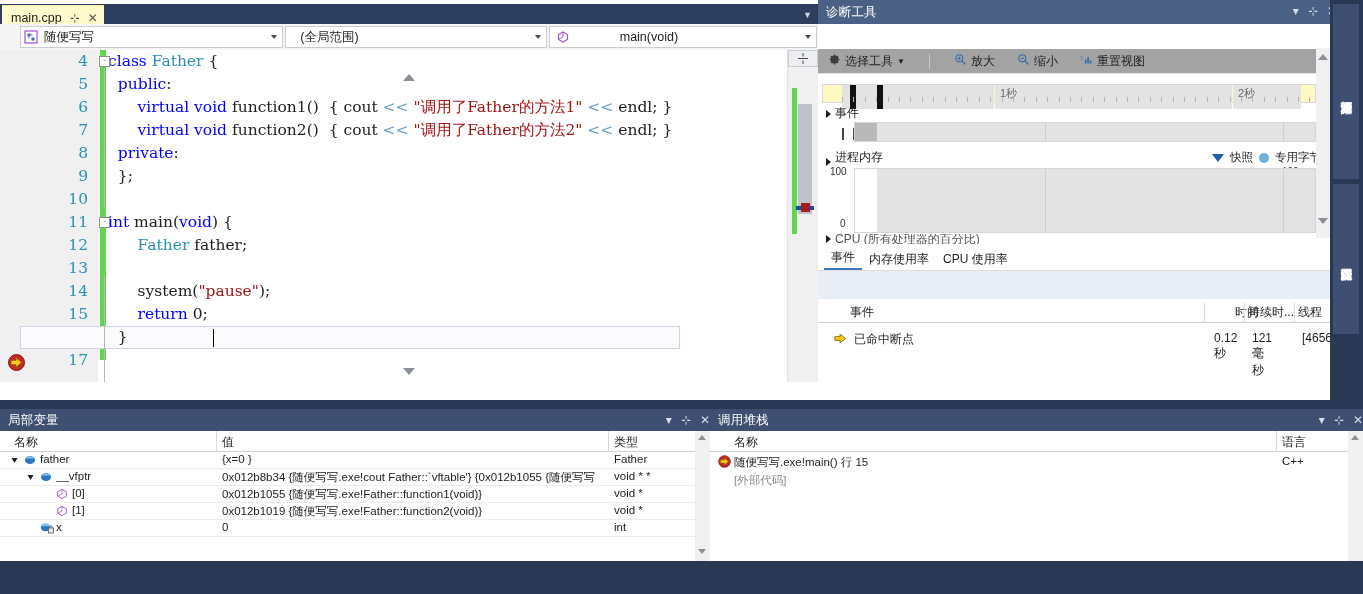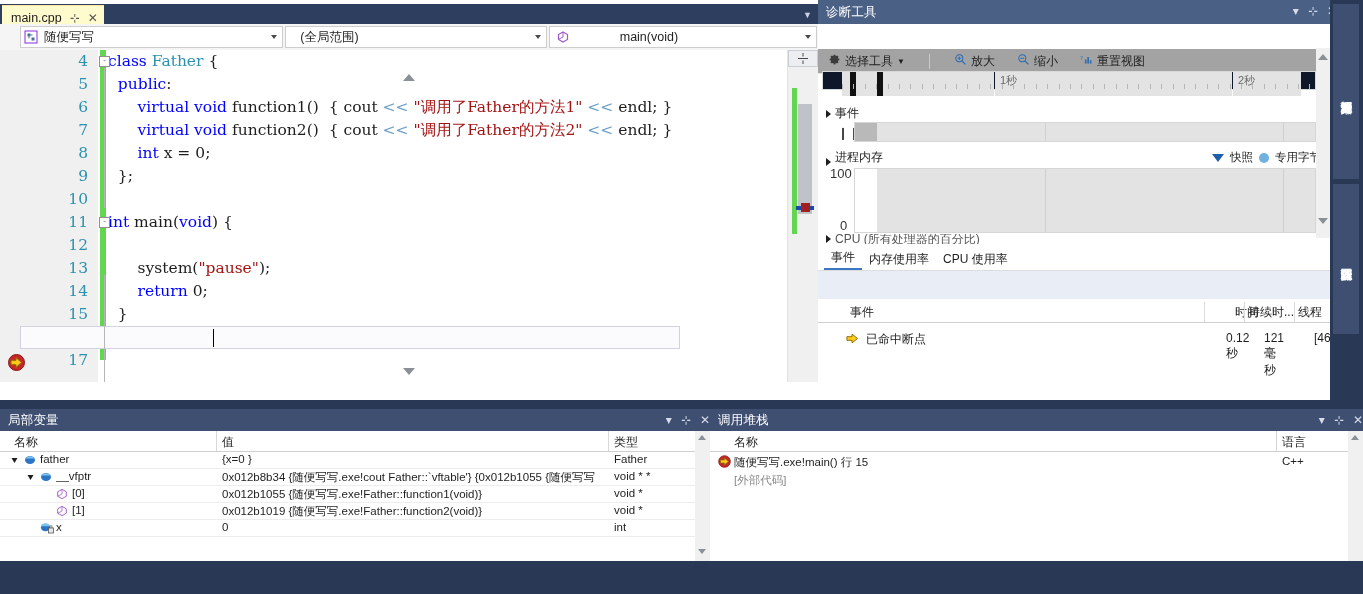--- a/index.html
+++ b/index.html
@@ -101,53 +101,53 @@
   #diag{left:818px;top:0;width:512px;height:400px;background:#fff;}
   #diag-header{position:absolute;left:0;top:0;width:512px;height:24px;background:#4a6085;
      display:flex;align-items:center;padding:0 6px 0 8px;}
   #diag-header .win-btns{position:absolute;right:7px;top:4px;}
   #diag-toolbar{position:absolute;left:0;top:24px;width:512px;height:24px;background:#a3a3a3;
      border-bottom:1px solid #dfe2e7;display:flex;align-items:center;gap:16px;padding-left:7px;font-size:12px;margin-top:25px;}
   .tb-item{display:flex;align-items:center;gap:4px;padding:1px 3px;white-space:nowrap;}
   .tb-sep{width:1px;height:15px;background:#c6cad1;margin:0 5px;}
   #diag-session{position:absolute;left:0;top:49px;width:512px;height:20px;
      font-weight:bold;font-size:12px;display:flex;align-items:center;padding-left:8px;background:#fff;}
-  #diag-ruler{position:absolute;left:4px;top:71px;width:494px;height:19px;background:#0f172a;border:1px solid #d8d8d8;box-sizing:border-box;}
+  #diag-ruler{position:absolute;left:4px;top:84px;width:494px;height:19px;background:#fef9c3;border:1px solid #d8d8d8;box-sizing:border-box;}
   .ruler-seg{position:absolute;top:0;height:24px;background:#e3e3e3;}
   .ruler-lbl{position:absolute;top:1px;font-size:11px;color:#6a6a6a;padding-left:3px;}
   .ruler-tick{position:absolute;bottom:0;width:1px;height:5px;background:#b5b5b5;}
   .ruler-blk{position:absolute;top:0;width:6px;height:24px;background:#111;}
   .sect-hdr{position:absolute;font-size:12px;display:flex;align-items:center;gap:4px;color:#1e1e1e;}
   .tri{width:0;height:0;border-left:5px solid #1e1e1e;border-top:4px solid transparent;border-bottom:4px solid transparent;}
   #events-track{position:absolute;left:36px;top:122px;width:462px;height:20px;background:#e3e3e3;border:1px solid #d6d6d6;box-sizing:border-box;}
   #events-track .blk{position:absolute;left:0;top:0;width:22px;height:18px;background:#b9b9b9;}
   .track-div{position:absolute;top:0;width:1px;height:18px;background:#cfcfcf;}
   #pause-ico{position:absolute;left:20px;top:126px;color:#444;font-size:12px;letter-spacing:1px;}
   #mem-legend{position:absolute;right:9px;top:150px;display:flex;align-items:center;gap:6px;font-size:11.5px;}
   .lg-tri{width:0;height:0;border-left:6px solid transparent;border-right:6px solid transparent;border-top:8px solid #1f5fa8;}
   .lg-dot{width:10px;height:10px;border-radius:50%;background:#6fb2e0;}
   #mem-chart{position:absolute;left:36px;top:168px;width:462px;height:65px;background:#e3e3e3;border:1px solid #d6d6d6;box-sizing:border-box;}
   #mem-chart .white-band{position:absolute;left:0;top:0;width:22px;height:63px;background:#fff;}
-  .ax-lbl{position:absolute;font-size:13px;color:#333;}
+  .ax-lbl{position:absolute;font-size:10px;color:#333;}
   #diag-scroll{position:absolute;right:0;top:48px;width:14px;height:190px;background:#f0f0f0;}
   .dsb-arrow{position:absolute;left:50%;transform:translateX(-50%);width:0;height:0;}
 
   #diag-tabs{position:absolute;left:0;top:250px;width:512px;height:20px;background:#fff;
      display:flex;align-items:flex-end;gap:0;padding-left:6px;border-bottom:1px solid #dcdcdc;}
   .dtab{padding:2px 7px;font-size:12px;color:#1e1e1e;}
   .dtab.sel{border-bottom:2px solid #3b76c0;font-weight:normal;}
   #diag-searchbar{position:absolute;left:0;top:271px;width:512px;height:28px;background:#e9edf5;}
   #search-events{position:absolute;left:290px;top:276px;width:196px;height:18px;background:#fff;border:1px solid #b9bfc9;
      display:flex;align-items:center;font-size:11.5px;color:#8a8a8a;padding-left:5px;box-sizing:border-box;}
   #search-ico{position:absolute;right:14px;top:279px;color:#3b3b3b;font-size:12px;}
   #search-ico2{position:absolute;right:6px;top:282px;border-left:3px solid transparent;border-right:3px solid transparent;border-top:4px solid #4a4a4a;}
   #evt-head{position:absolute;left:0;top:302px;width:512px;height:20px;background:#fff;border-bottom:1px solid #d0d0d0;}
   .evt-col{position:absolute;top:2px;font-size:12px;color:#1e1e1e;}
   .evt-colsep{position:absolute;top:0;width:1px;height:20px;background:#dcdcdc;}
-  #evt-row{position:absolute;left:16px;top:329px;width:404px;height:20px;font-size:12px;}
+  #evt-row{position:absolute;left:4px;top:329px;width:404px;height:20px;font-size:12px;}
 
   
   #right-dock{position:absolute;left:1330px;top:0;width:33px;height:400px;background:#293955;}
   .vtab{position:absolute;left:3px;width:26px;background:#3e4f72;color:#fff;font-size:12px;
      writing-mode:vertical-rl;text-orientation:upright;display:flex;align-items:center;justify-content:center;
      letter-spacing:0px;}
 
   
   #locals{left:0;top:400px;width:710px;height:194px;background:#293955;}
   #locals-hdr{position:absolute;left:0;top:9px;width:710px;height:22px;background:#3e4f72;
@@ -246,24 +246,25 @@
           <circle cx="8.5" cy="8.5" r="8" fill="#c62828" stroke="#8e1414" stroke-width="1"></circle>
           <path d="M3 6.3 h5 V3.6 L13.5 8.5 L8 13.4 V10.7 H3 Z" fill="#ffc91b" stroke="#8a6a00" stroke-width="1" stroke-linejoin="round"></path>
         </svg>
       </div>
 
       <div id="code-text">
           <div class="cl" style="position: relative;"><span class="outl" style="top: 6px;">-</span><span class="kw">class </span><span class="ty">Father</span><span class="pl"> {</span></div>
           <div class="cl" style="position: relative;"><span class="pl">  </span><span class="kw">public</span><span class="pl">:</span></div>
           <div class="cl" style="position: relative;"><span class="pl">      </span><span class="kw">virtual</span><span class="pl"> </span><span class="kw">void</span><span class="fn"> function1</span><span class="pl">()</span><span class="pl">  { cout </span><span class="op">&lt;&lt;</span><span class="pl"> </span><span class="st">"调用了Father的方法1"</span><span class="pl"> </span><span class="op">&lt;&lt;</span><span class="pl"> endl; }</span></div>
           <div class="cl" style="position: relative;"><span class="pl">      </span><span class="kw">virtual</span><span class="pl"> </span><span class="kw">void</span><span class="fn"> function2</span><span class="pl">()</span><span class="pl">  { cout </span><span class="op">&lt;&lt;</span><span class="pl"> </span><span class="st">"调用了Father的方法2"</span><span class="pl"> </span><span class="op">&lt;&lt;</span><span class="pl"> endl; }</span></div>
-          <div class="cl" style="position: relative;"><span class="pl">      </span><span class="kw">int</span><span class="pl"> x = </span><span class="pl">0</span><span class="pl">;</span></div>
+          <div class="cl" style="position: relative;"><span class="pl">  </span><span class="kw">private</span><span class="pl">:</span></div>
           <div class="cl" style="position: relative;"><span class="pl">  };</span></div>
           <div class="cl" style="position: relative;"><span class="pl"></span></div>
           <div class="cl" style="position: relative;"><span class="outl" style="top: 6px;">-</span><span class="kw">int</span><span class="fn"> main</span><span class="pl">(</span><span class="kw">void</span><span class="pl">) {</span></div>
+          <div class="cl" style="position: relative;"><span class="pl">      </span><span class="ty">Father</span><span class="pl"> father;</span></div>
           <div class="cl" style="position: relative;"><span class="pl"></span></div>
           <div class="cl" style="position: relative;"><span class="pl">      system(</span><span class="st">"pause"</span><span class="pl">);</span></div>
           <div class="cl" style="position: relative;"><span class="pl">      </span><span class="kw">return</span><span class="pl"> 0;</span></div>
           <div class="cl" style="position: relative;"><span class="pl">  }</span></div>
           <div class="guide" style="top: 18px; height: 140px;"></div>
           <div class="guide" style="top: 225px; height: 130px;"></div>
         </div>
     </div>
 
     <div id="ed-vscroll"></div>

